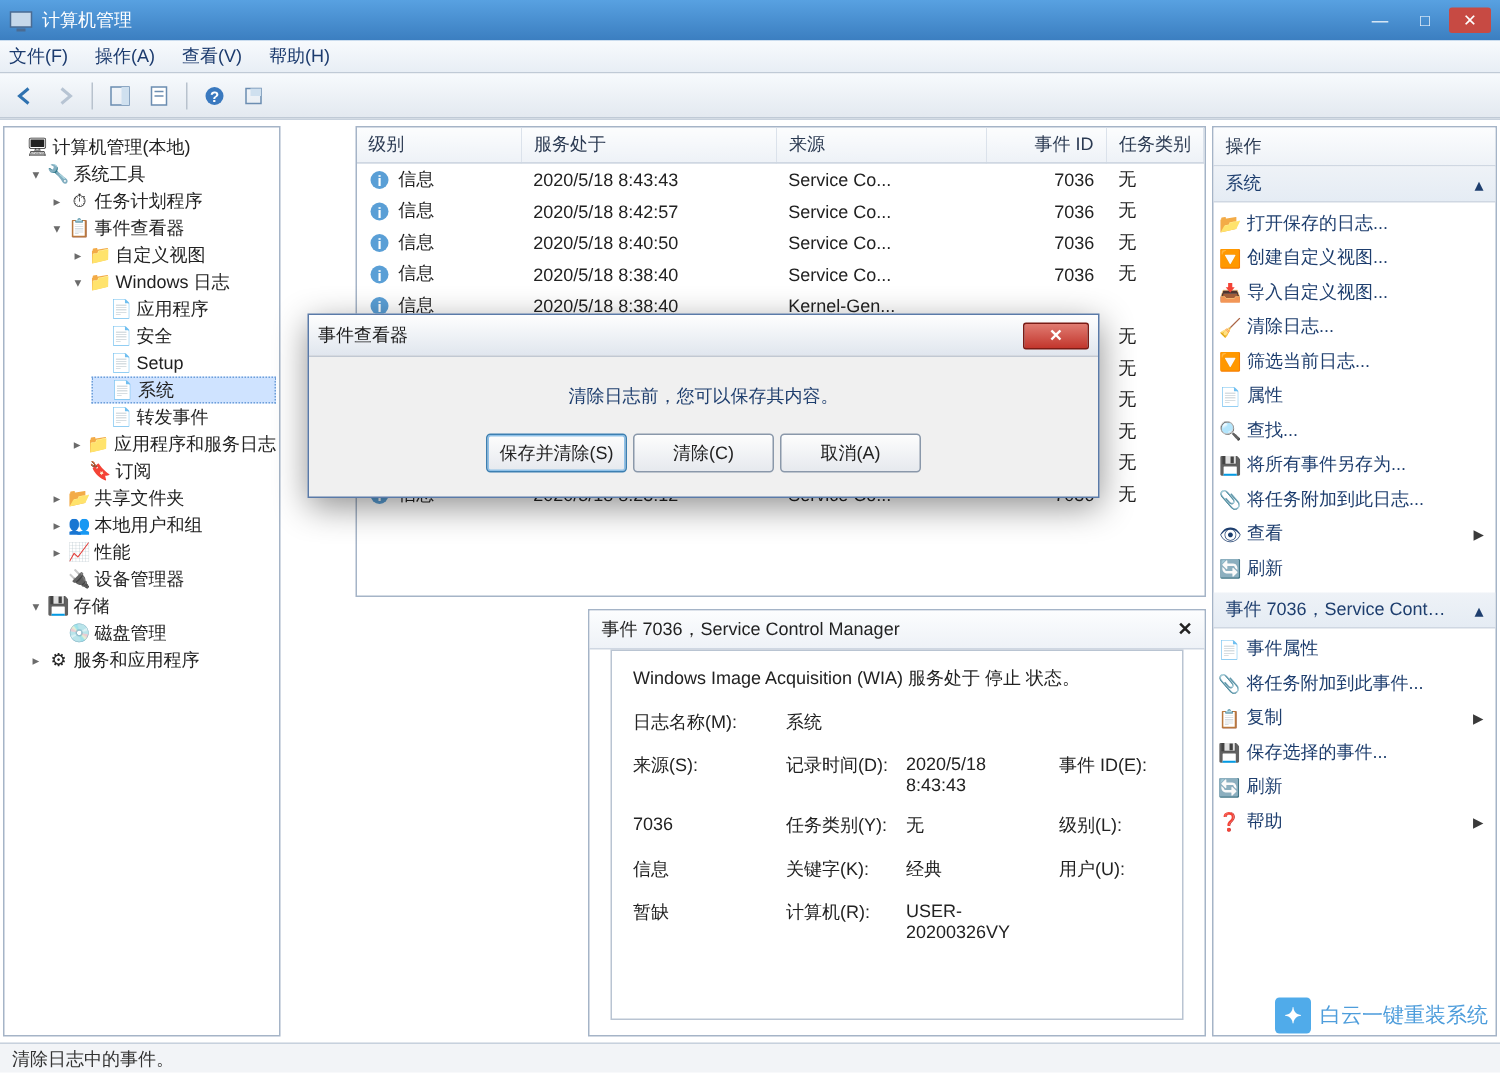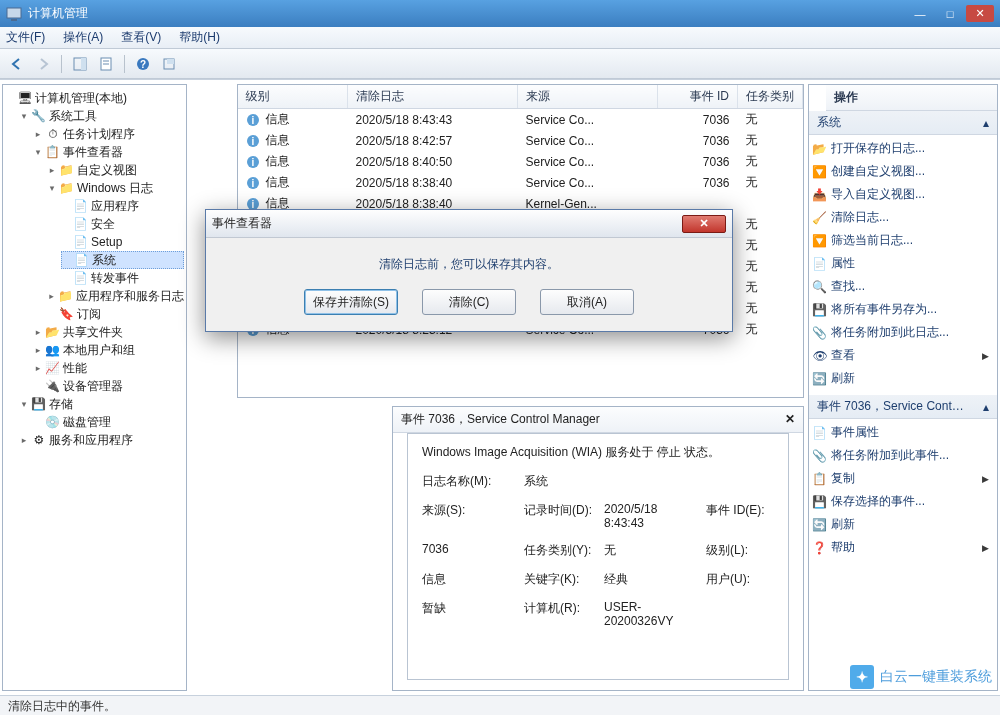--- a/index.html
+++ b/index.html
@@ -49,37 +49,37 @@
 
   
   .det-head { display: flex; align-items: center; justify-content: space-between; background: linear-gradient(#fcfdfe,#eef2f7); border-bottom: 1px solid #cfd7e2; padding: 4px 8px; }
   .tabs { display: flex; gap: 2px; padding: 6px 8px 0 14px; }
   .tab { border: 1px solid #b9c4d2; border-bottom: none; padding: 3px 14px; background: #fdfefe; border-radius: 3px 3px 0 0; color: #2b3a52; cursor: default; }
   .tab.active { background: #fff; position: relative; top: 1px; }
   .det-body { border: 1px solid #b9c4d2; margin: 0 14px 10px 14px; padding: 10px 14px; flex: 1; overflow: auto; }
   .kv { display: grid; grid-template-columns: 90px 1fr 90px 1fr; row-gap: 8px; column-gap: 10px; margin-top: 12px; gap: 12px; }
 
   
-  .actions-head { background: linear-gradient(#fcfdfe,#eef2f7); border-bottom: 1px solid #cfd7e2; padding: 4px 8px; font-weight: bold; color: #2b3a52; margin-left: 17px; }
+  .actions-head { background: linear-gradient(#fcfdfe,#eef2f7); border-bottom: 1px solid #cfd7e2; padding: 4px 8px; font-weight: normal; color: #2b3a52; }
   .actions-group { background: linear-gradient(#eef2f7,#e5ecf4); border-bottom: 1px solid #cfd7e2; padding: 3px 8px; color: #1e3e6e; display: flex; justify-content: space-between; align-items: center; }
   .act-list { padding: 2px 0; overflow: auto; max-height: 260px; }
   .act-item { display: flex; align-items: center; gap: 8px; padding: 3px 8px 3px 22px; position: relative; color: #1e3e6e; cursor: default; }
   .act-item .aicon { position: absolute; left: 4px; width: 14px; height: 14px; display: inline-flex; align-items: center; justify-content: center; }
   .act-item .chev { margin-left: auto; color: #3a3a3a; font-size: 9px; }
 
   
   .statusbar { height: 32px; background: #f2f4f7; border-top: 1px solid #c7d1dd; padding: 2px 8px; color: #333; }
 
   
   .modal { position: absolute; left: 205px; top: 209px; width: 528px; background: #f0f0f0; border: 1px solid #5a7aa8; box-shadow: 0 6px 22px rgba(0,0,0,0.45); }
   .modal .mtitle { height: 28px; background: linear-gradient(#fefefe,#e0e6ee); border-bottom: 1px solid #c1c8d2; display: flex; align-items: center; padding: 0 6px; color: #1b1b1b; }
   .modal .mtitle .spacer { flex: 1; }
   .modal .mclose { width: 44px; height: 18px; background: linear-gradient(#e07b71,#c2362d); border: 1px solid #7a1b15; border-radius: 2px; color: #fff; display: flex; align-items: center; justify-content: center; font-weight: bold; font-size: 11px; }
   .modal .mbody { padding: 18px 20px 16px; text-align: center; color: #1e3e6e; }
-  .modal .mbtns { display: flex; justify-content: center; gap: 24px; padding-bottom: 16px; }
+  .modal .mbtns { display: flex; justify-content: center; gap: 4px; padding-bottom: 16px; }
   .modal button { min-width: 94px; height: 26px; background: linear-gradient(#fdfdfd,#e6e9ee); border: 1px solid #8a98aa; border-radius: 3px; color: #222; cursor: default; font-size: 12px; }
   .modal button.default { border-color: #3c7fb1; box-shadow: 0 0 0 1px #8fc1e8 inset; }
 
   
   .watermark { position: absolute; right: 8px; bottom: 26px; display: flex; align-items: center; opacity: .9; color: #3b93d8; font-size: 14px; gap: 6px; }
   .watermark .logo { width: 24px; height: 24px; background: #3ea3e8; border-radius: 3px; display: flex; align-items: center; justify-content: center; color: #fff; font-weight: bold; }
 </style>
 </head>
 <body>
 
@@ -302,21 +302,21 @@
       </ul>
     </div>
   </div>
 
   <div class="center-wrap">
     <div class="pane grid-pane">
       <table class="grid">
         <thead>
             <tr>
           <th style="width:110px">级别</th>
-          <th style="width:170px">清除日志</th>
+          <th style="width:170px">服务处于</th>
           <th style="width:140px">来源</th>
           <th style="width:80px;text-align:right">事件 ID</th>
           <th>任务类别</th>
         </tr>
           </thead>
         <tbody id="grid-body">
             <tr>
               <td>
                 <div class="lvl">
                   <span class="sico">

